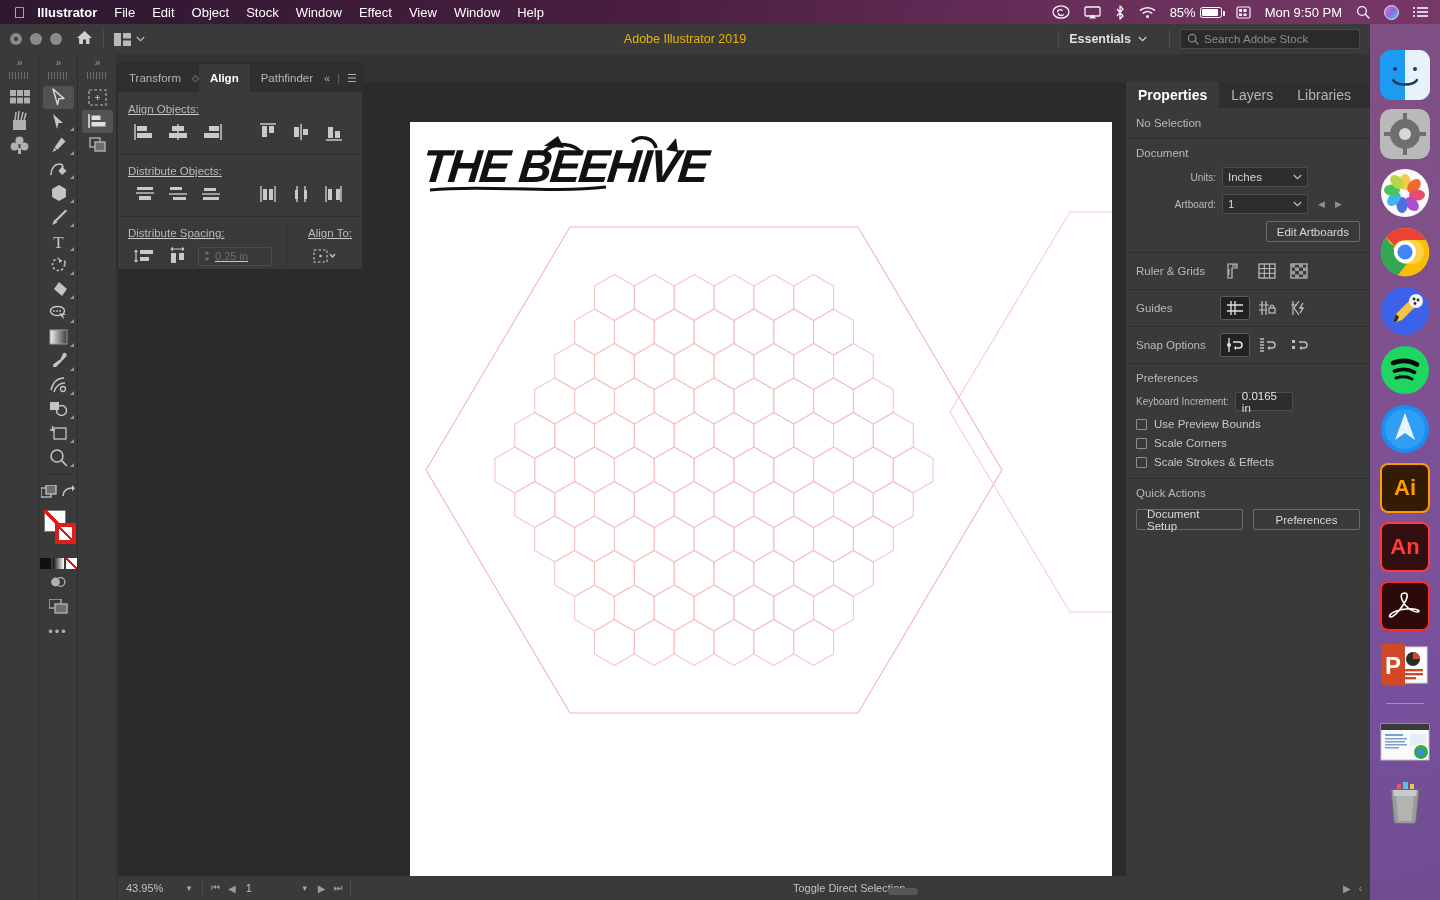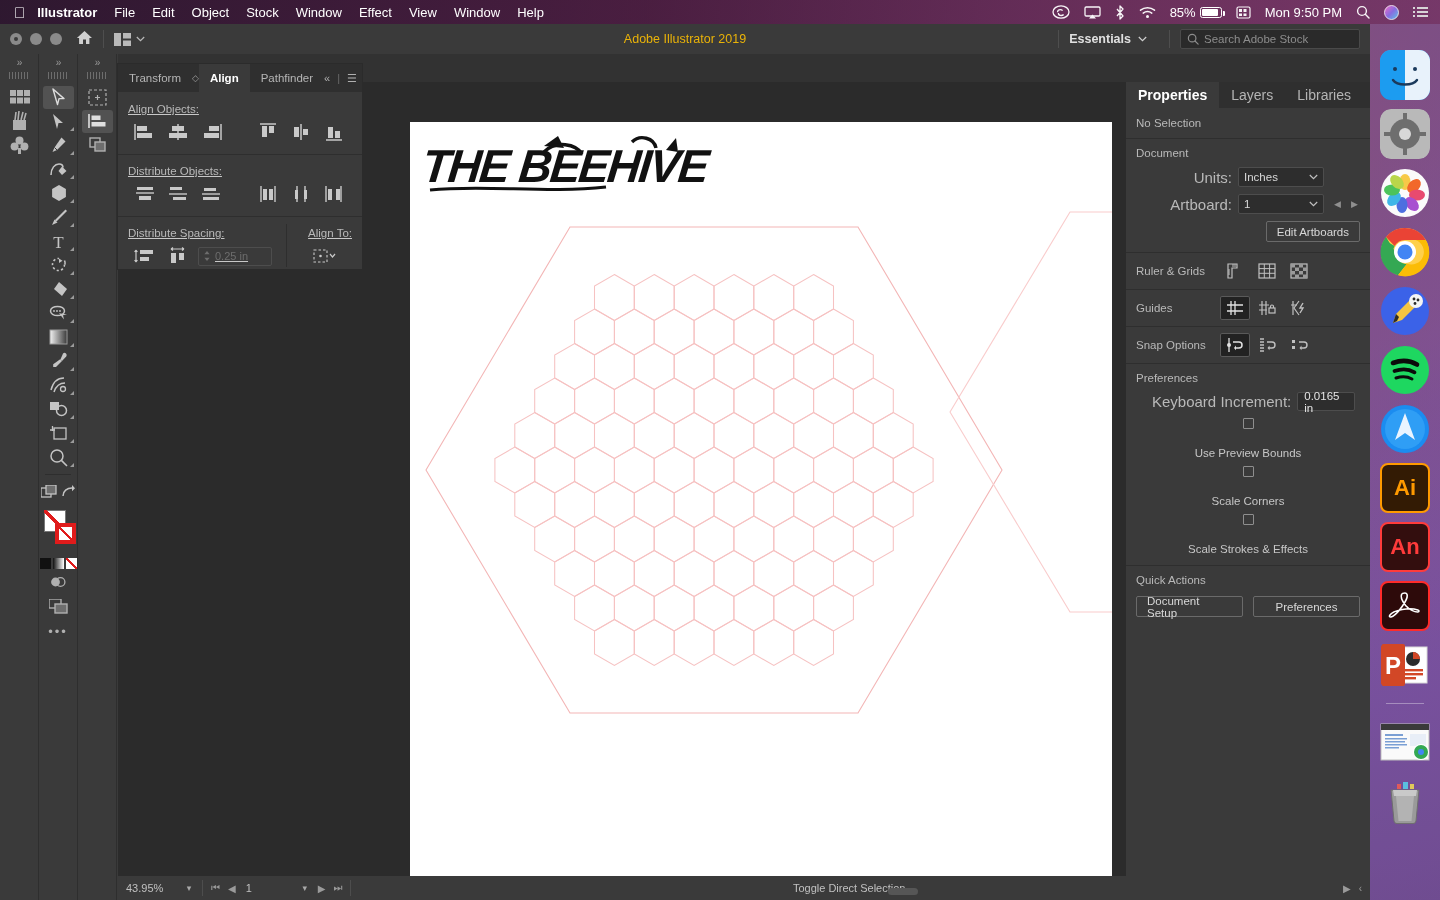--- a/index.html
+++ b/index.html
@@ -128,36 +128,36 @@
 
   
   .props { position:absolute; right:0; top:58px; width:245px; bottom:24px; background:#3a3a3a; border-left:1px solid #2b2b2b; }
   .pr-tabs { display:flex; height:26px; background:#2f2f2f; align-items:flex-end; }
   .pr-tab { padding:0 12px; height:26px; line-height:26px; font-size:14px; color:#b5b5b5; }
   .pr-tab.active { background:#3a3a3a; color:#fff; font-weight:bold; }
   .pr-sec { border-bottom:1px solid #2e2e2e; padding:8px 10px 10px; }
   .pr-nosel { font-size:11.5px; color:#b9b9b9; padding:9px 10px; border-bottom:1px solid #2e2e2e; }
   .pr-h { font-size:11.5px; color:#b9b9b9; margin-bottom:8px; }
   .pr-row { display:flex; align-items:center; margin-bottom:7px; }
-  .pr-lbl { font-size:15px; color:#b9b9b9; text-align:right;margin-left:16px; }
+  .pr-lbl { font-size:10px; color:#b9b9b9; text-align:right; }
   .pr-select {
     height:20px; background:#2d2d2d; border:1px solid #4d4d4d; border-radius:2px;
     display:flex; align-items:center; justify-content:space-between; padding:0 5px; font-size:11.5px; color:#d8d8d8;
   }
   .pr-btn {
     height:21px; border:1px solid #6a6a6a; border-radius:2px; background:#3a3a3a;
     display:inline-flex; align-items:center; justify-content:center; padding:0 10px;
     font-size:11.5px; color:#d8d8d8;
   }
   .pr-iconrow { display:flex; align-items:center; }
   .pr-iconrow .nm { width:84px; font-size:11.5px; color:#b9b9b9; }
   .pr-ibtn { width:30px; height:24px; display:flex; align-items:center; justify-content:center; margin-right:2px; border-radius:2px; }
   .pr-ibtn.on { background:#222; box-shadow:0 0 0 1px #5a5a5a inset; }
   .pr-field { height:19px; background:#2d2d2d; border:1px solid #4d4d4d; border-radius:2px; display:flex; align-items:center; padding:0 6px; font-size:11.5px; color:#e4e4e4; }
-  .cbrow { display:flex; align-items:center; gap:18px; margin-bottom:7px; font-size:11.5px; color:#c6c6c6;flex-direction:column; }
+  .cbrow { display:flex; align-items:center; gap:7px; margin-bottom:7px; font-size:11.5px; color:#c6c6c6; }
   .cbox { width:11px; height:11px; border:1px solid #8e8e8e; border-radius:1px; background:#3a3a3a; }
   .pr-arrows { display:flex; gap:10px; margin-left:10px; color:#8f8f8f; font-size:9px; }
 
   
   .dock { position:absolute; right:0; top:24px; width:70px; bottom:0; background:rgba(255,255,255,.10); z-index:30;
           display:flex; flex-direction:column; align-items:center; padding-top:26px; gap:9px; }
   .dockicon { width:50px; height:50px; border-radius:11px; position:relative; display:flex; align-items:center; justify-content:center;
               font-weight:bold; font-size:22px; color:#fff; overflow:hidden; flex:none; }
   .dock-sep { width:38px; height:1px; background:rgba(255,255,255,.35); margin:4px 0; }
   .adobe { border-radius:8px; font-family:"Liberation Sans",sans-serif; }

